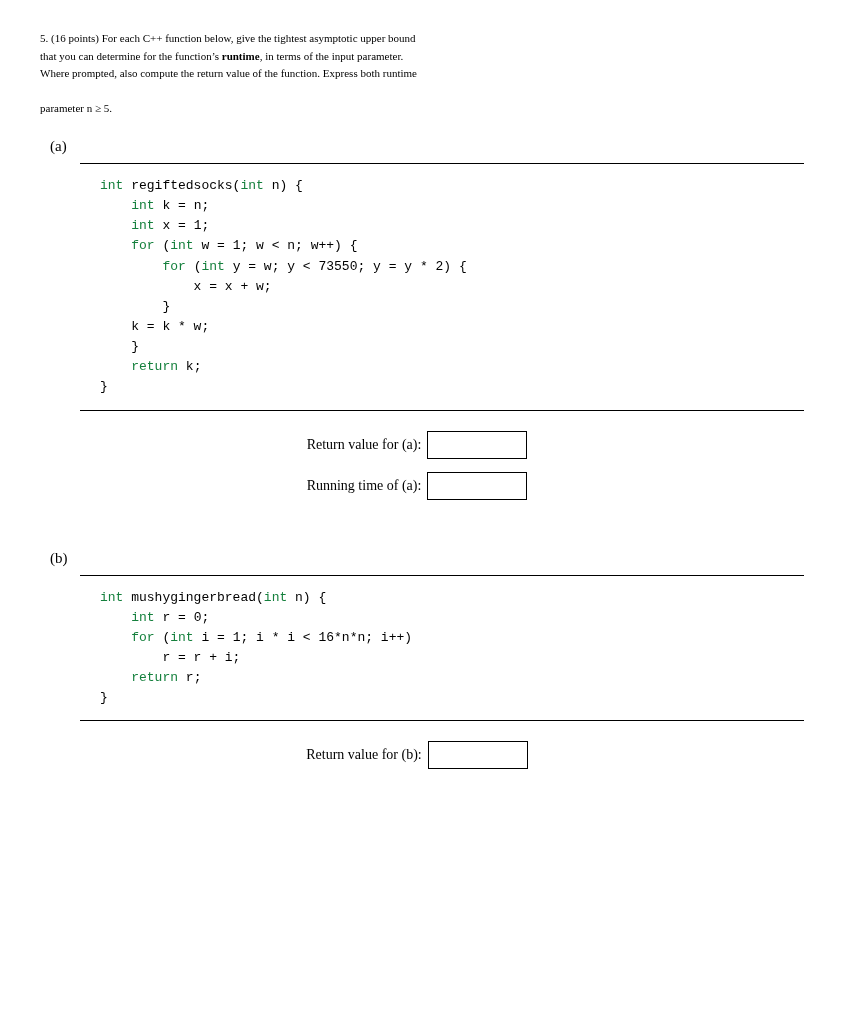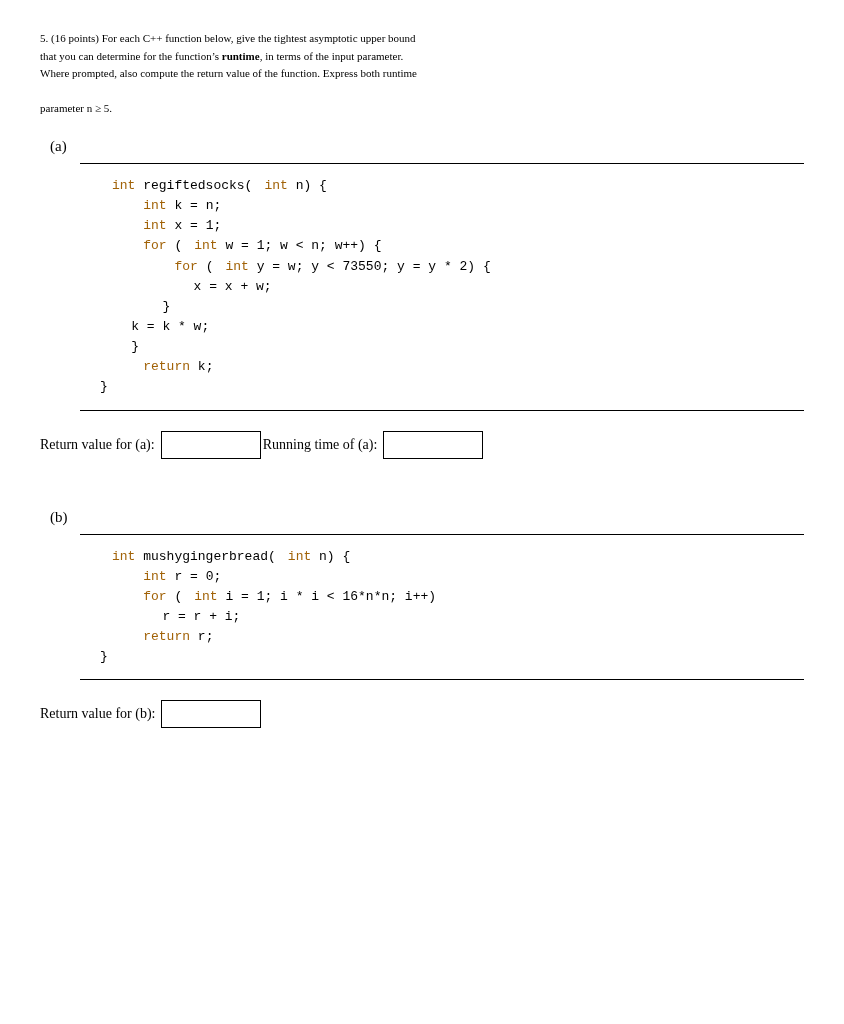--- a/index.html
+++ b/index.html
@@ -43,31 +43,30 @@
     }
 
     .code-block {
       font-family: 'Courier New', Courier, monospace;
       font-size: 13px;
       line-height: 1.55;
       color: #000;
     }
 
     .kw {
-      color: #a16207;
-      margin-left: 12px;
+      color: #15803d;
     }
 
     .answer-area {
       display: flex;
-      flex-direction: row;
+      flex-direction: column;
       align-items: center;
       margin-bottom: 30px;
       padding-right: 10px;
-      gap: 2px;
+      gap: 13px;
     }
 
     .answer-row {
       display: flex;
       align-items: center;
       gap: 0;
     }
 
     .answer-label {
       font-size: 14px;

